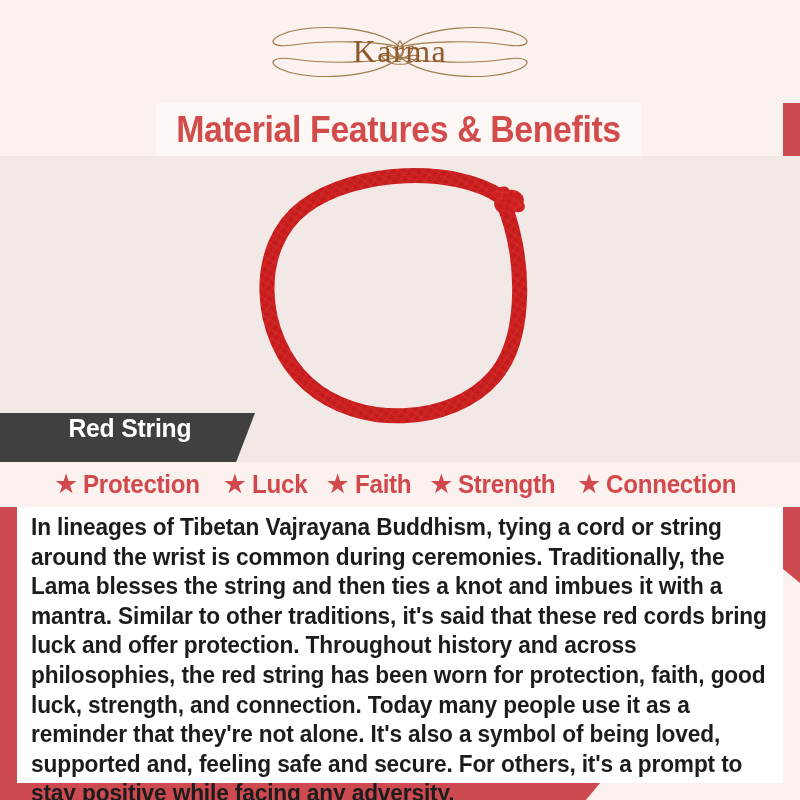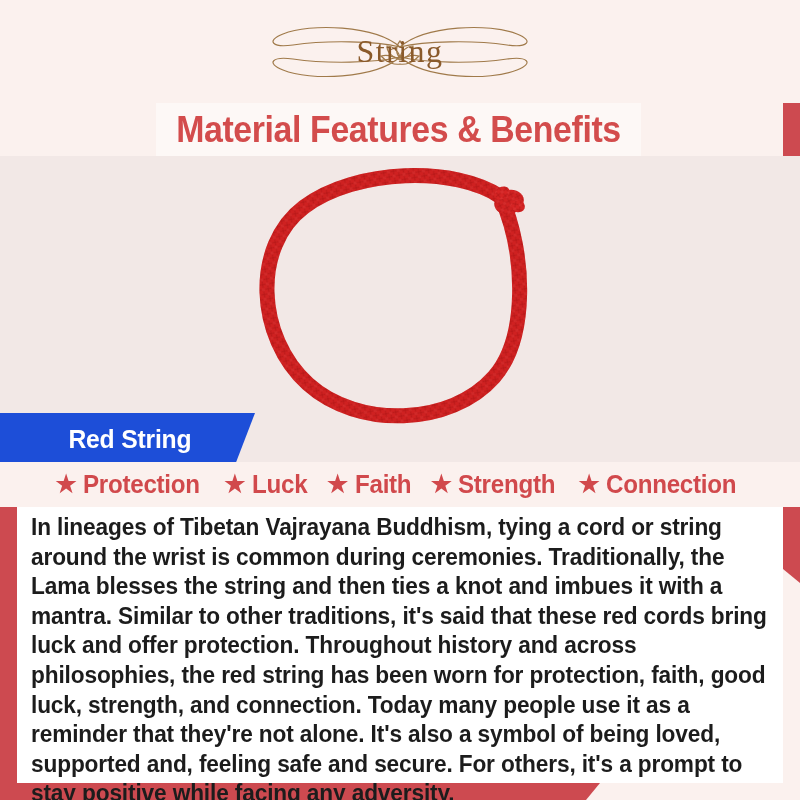--- a/index.html
+++ b/index.html
@@ -64,23 +64,23 @@
   
   .product-area {
     position:absolute; top:156px; left:0; right:0; height:351px;
     background:#F2E8E6; overflow:hidden;
   }
   .product-area svg { position:absolute; top:6px; left:246px; }
 
   
   .name-banner {
     position:absolute; top:413px; left:0; width:255px; height:52px;
-    background:#1d4ed8;
+    background:#404040;
     clip-path: polygon(0 0, 100% 0, calc(100% - 20px) 100%, 0 100%);
-    display:flex; align-items:center;
+    display:flex; 
   }
   .name-banner-text {
     font-family:"Liberation Sans Narrow","Liberation Sans", sans-serif;
     font-weight:bold; font-size:26px; color:#FFFFFF;
     padding-left:72px; letter-spacing:-0.2px; white-space:nowrap;
     transform:scaleX(0.95); transform-origin:left center;
   }
 
   
   .benefits {
@@ -132,21 +132,21 @@
       <g transform="translate(165,33)">
         <g fill="none" stroke="#A07A4A" stroke-width="1.2">
           <path d="M0 4 C -7 4, -13 -1, -13 -8 C -7 -8, -1 -3, 0 4 Z"></path>
           <path d="M0 4 C 7 4, 13 -1, 13 -8 C 7 -8, 1 -3, 0 4 Z"></path>
           <path d="M0 4 C -4 0, -5 -7, 0 -13 C 5 -7, 4 0, 0 4 Z"></path>
           <path d="M-19 2 C -13 9, -5 11, 0 10 C 5 11, 13 9, 19 2 C 12 0, 5 3, 0 6 C -5 3, -12 0, -19 2 Z"></path>
         </g>
       </g>
     </svg>
     <div class="logo-text">
-      <span>String</span>
+      <span>Karma</span>
     </div>
   </div>
 </div>
 
 <div class="title-band">
   <div class="title-text">Material Features &amp; Benefits</div>
 </div>
 
 <div class="product-area">
   <svg width="310" height="270" viewBox="0 0 310 270">

